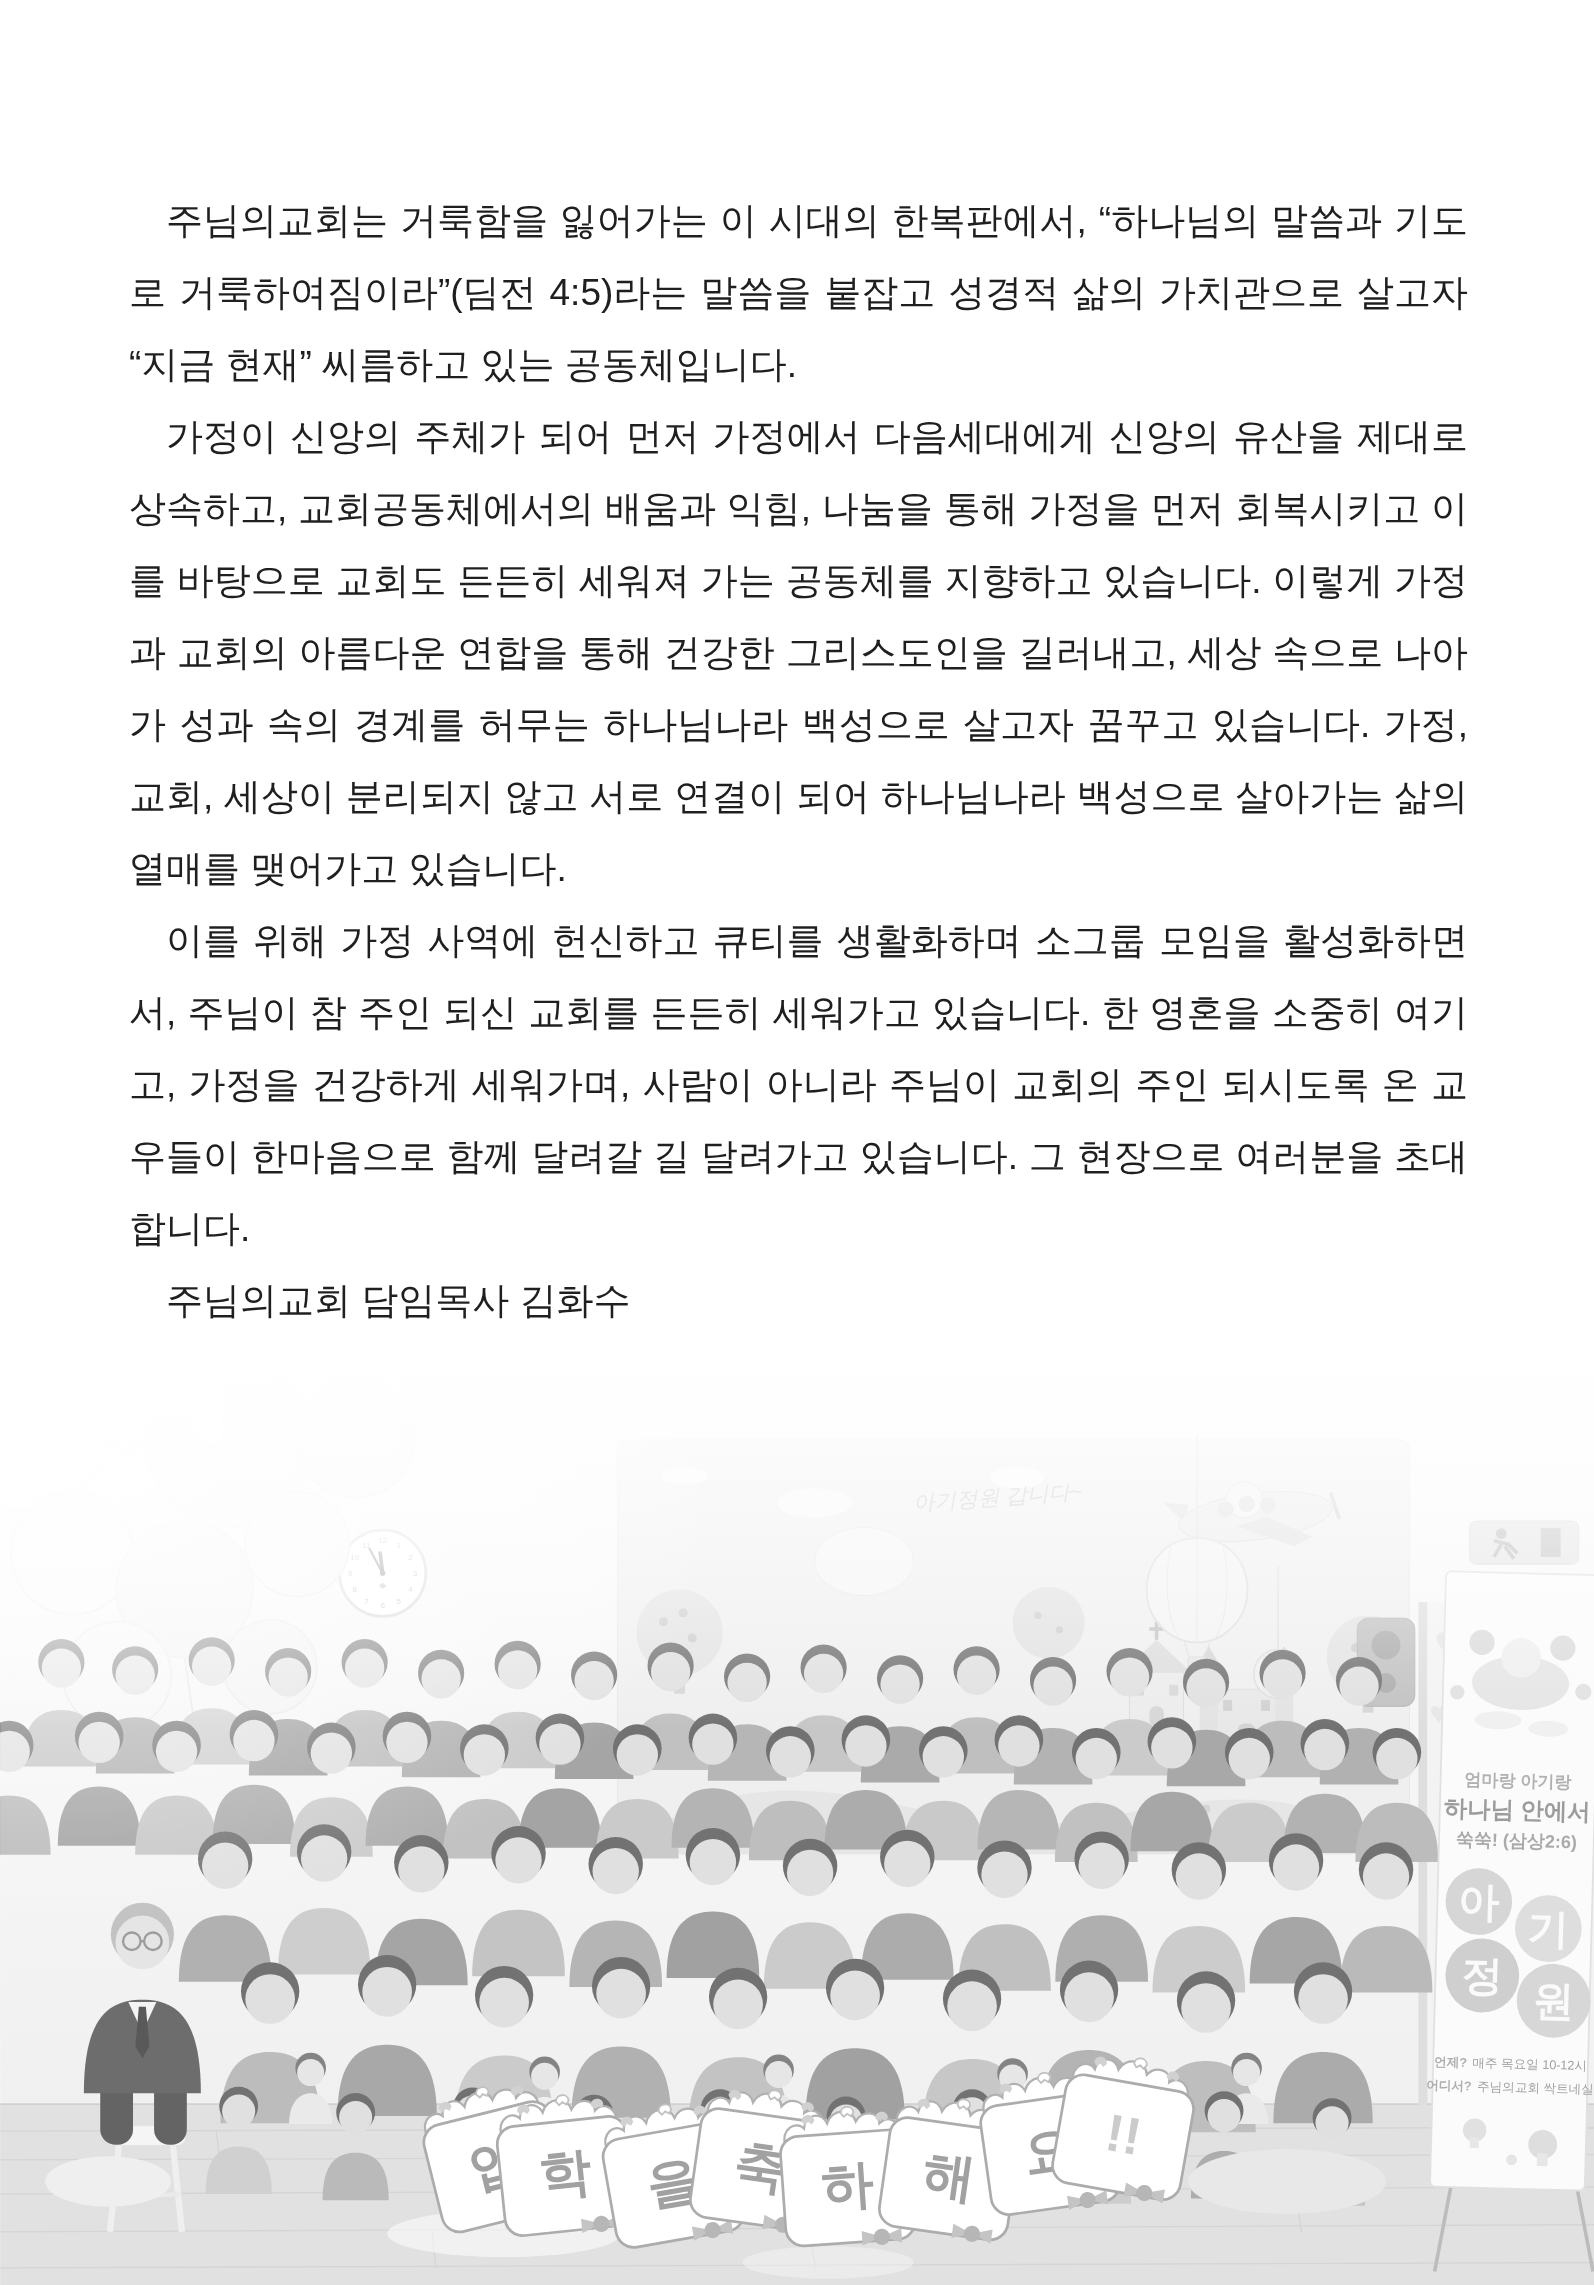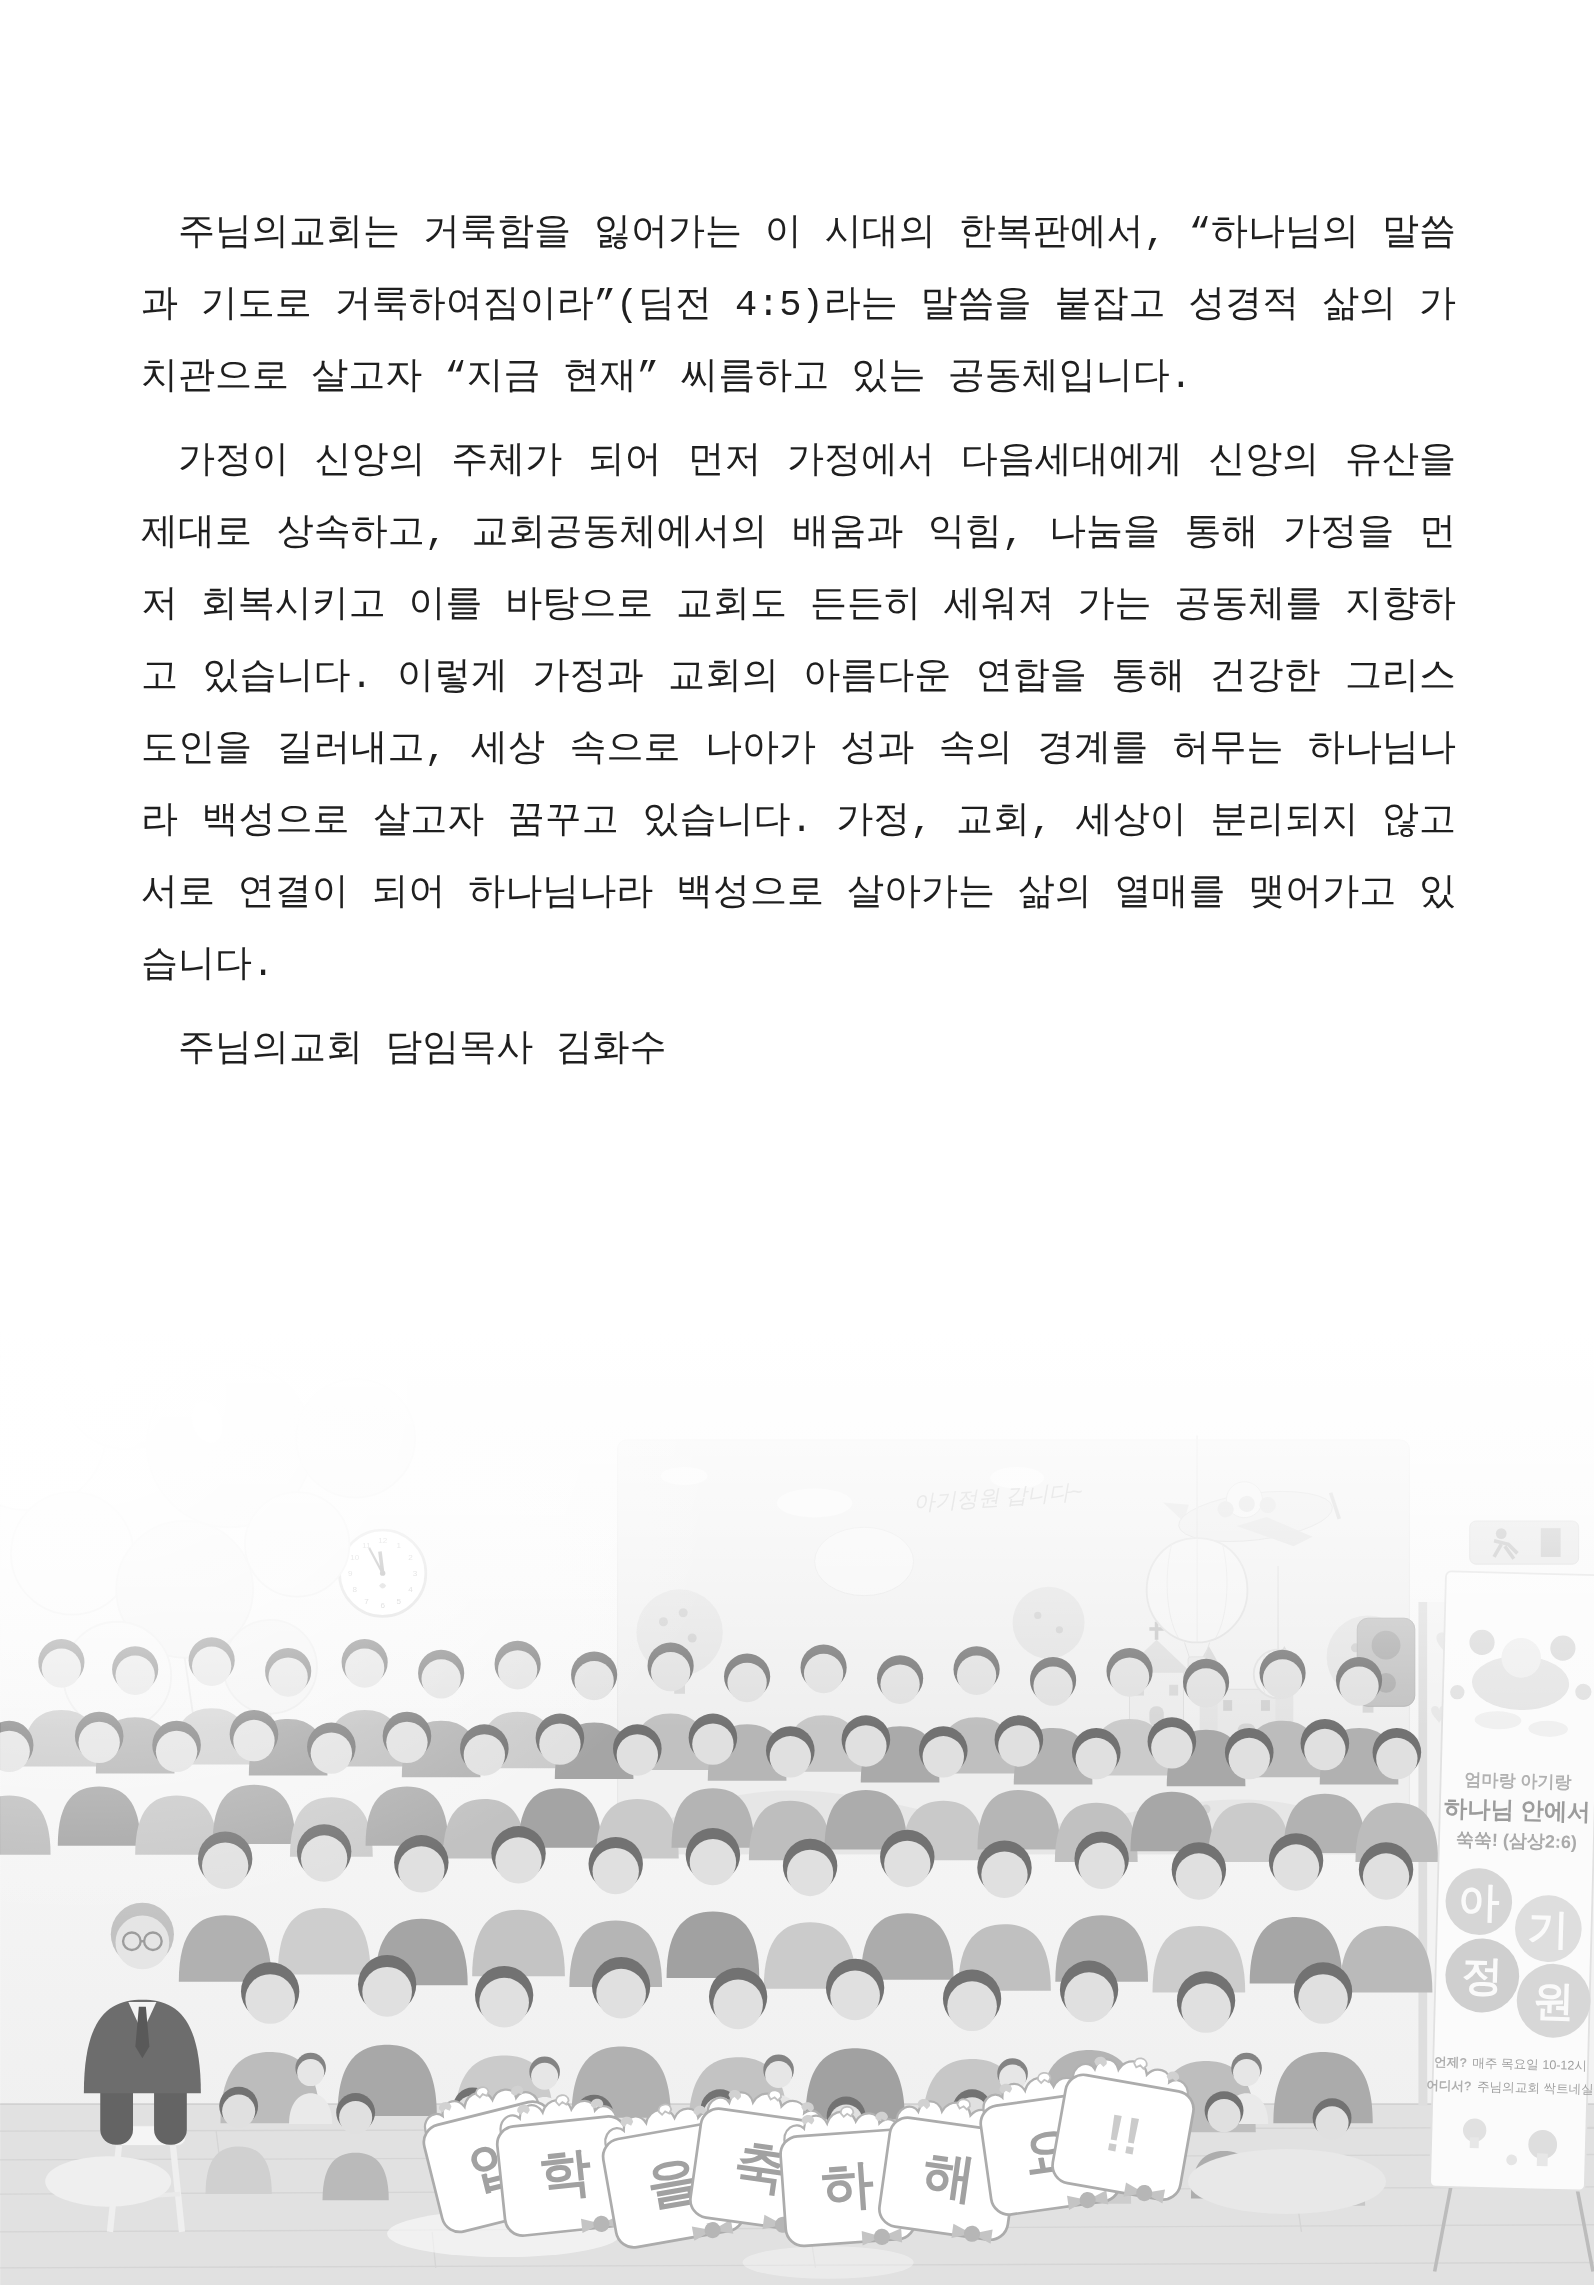--- a/index.html
+++ b/index.html
@@ -4,21 +4,21 @@
 <style>
   html,body{margin:0;padding:0;background:#ffffff;}
   body{width:1595px;height:2285px;position:relative;overflow:hidden;
        font-family:"Liberation Sans","DejaVu Sans",sans-serif;color:#1f1f1f;}
   .page{position:absolute;inset:0;background:#ffffff;}
   .text-block{
     position:absolute;left:129px;top:185px;width:1339px;
     font-size:37px;line-height:72px;text-align:justify;word-break:break-all;
     color:#1f1f1f;
   }
-  .text-block p{margin:12px;text-indent:37px;font-family:Liberation Mono, monospace;}
+  .text-block p{margin:0;text-indent:37px;}
   .signature{margin:0;text-indent:0;text-align:left;}
   .photo{position:absolute;left:0;top:1332px;width:1595px;height:953px;}
   .photo svg{display:block;}
   text{font-family:"Liberation Sans","DejaVu Sans",sans-serif;}
   .mural-caption{font-size:24px;font-style:italic;fill:#bdbdbd;}
   .clock-num{font-size:9px;fill:#a8a8a8;text-anchor:middle;}
   .card-letter{font-size:58px;font-weight:bold;fill:#8f8f8f;text-anchor:middle;}
   .card-letter.light{fill:#c2c2c2;}
   .banner-t1{font-size:19px;font-weight:bold;fill:#a3a3a3;text-anchor:middle;}
   .banner-t2{font-size:26px;font-weight:bold;fill:#8a8a8a;text-anchor:middle;}
@@ -28,20 +28,21 @@
   .banner-info .lbl{font-weight:bold;fill:#a0a0a0;}
 </style>
 </head>
 <body>
 
 <div class="page">
 
   <div class="text-block">
     <p>주님의교회는 거룩함을 잃어가는 이 시대의 한복판에서, “하나님의 말씀과 기도로 거룩하여짐이라”(딤전 4:5)라는 말씀을 붙잡고 성경적 삶의 가치관으로 살고자 “지금 현재” 씨름하고 있는 공동체입니다.</p>
     <p>가정이 신앙의 주체가 되어 먼저 가정에서 다음세대에게 신앙의 유산을 제대로 상속하고, 교회공동체에서의 배움과 익힘, 나눔을 통해 가정을 먼저 회복시키고 이를 바탕으로 교회도 든든히 세워져 가는 공동체를 지향하고 있습니다. 이렇게 가정과 교회의 아름다운 연합을 통해 건강한 그리스도인을 길러내고, 세상 속으로 나아가 성과 속의 경계를 허무는 하나님나라 백성으로 살고자 꿈꾸고 있습니다. 가정, 교회, 세상이 분리되지 않고 서로 연결이 되어 하나님나라 백성으로 살아가는 삶의 열매를 맺어가고 있습니다.</p>
+    <p>이를 위해 가정 사역에 헌신하고 큐티를 생활화하며 소그룹 모임을 활성화하면서, 주님이 참 주인 되신 교회를 든든히 세워가고 있습니다. 한 영혼을 소중히 여기고, 가정을 건강하게 세워가며, 사람이 아니라 주님이 교회의 주인 되시도록 온 교우들이 한마음으로 함께 달려갈 길 달려가고 있습니다. 그 현장으로 여러분을 초대합니다.</p>
     <p class="signature">주님의교회 담임목사 김화수</p>
   </div>
 
   <div class="photo">
   <svg width="1595" height="953" viewBox="0 0 1772 1059" xmlns="http://www.w3.org/2000/svg">
     <defs>
       <linearGradient id="wallGrad" x1="0" y1="0" x2="0" y2="1">
         <stop offset="0" stop-color="#fbfbfb"></stop>
             <stop offset="1" stop-color="#eeeeee"></stop>
       </linearGradient>

